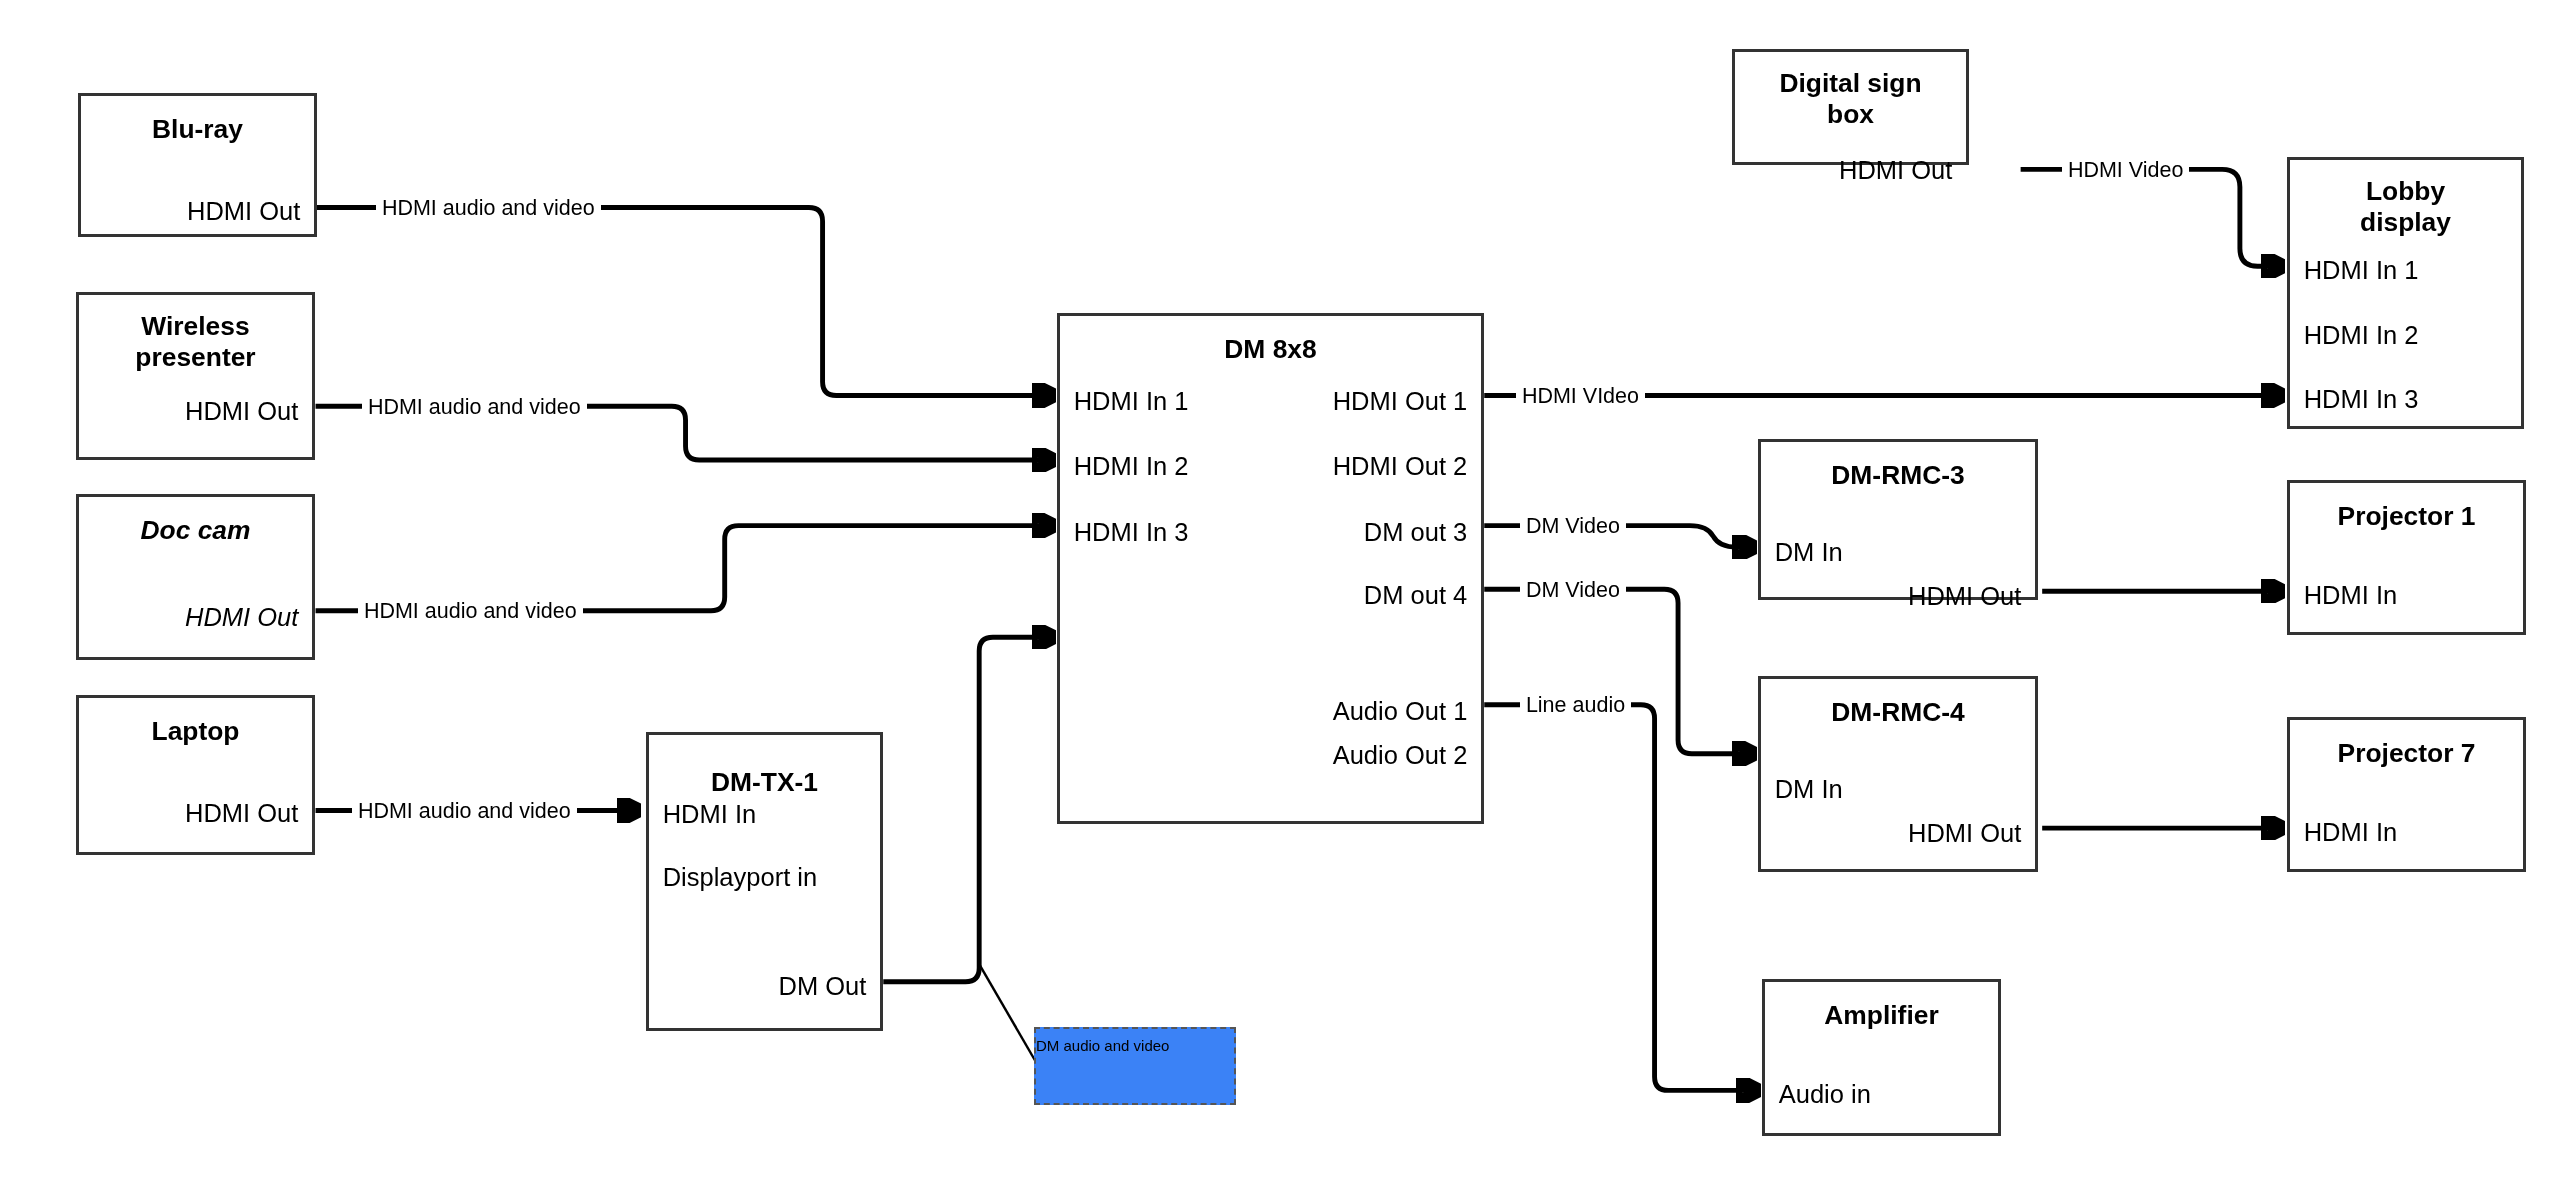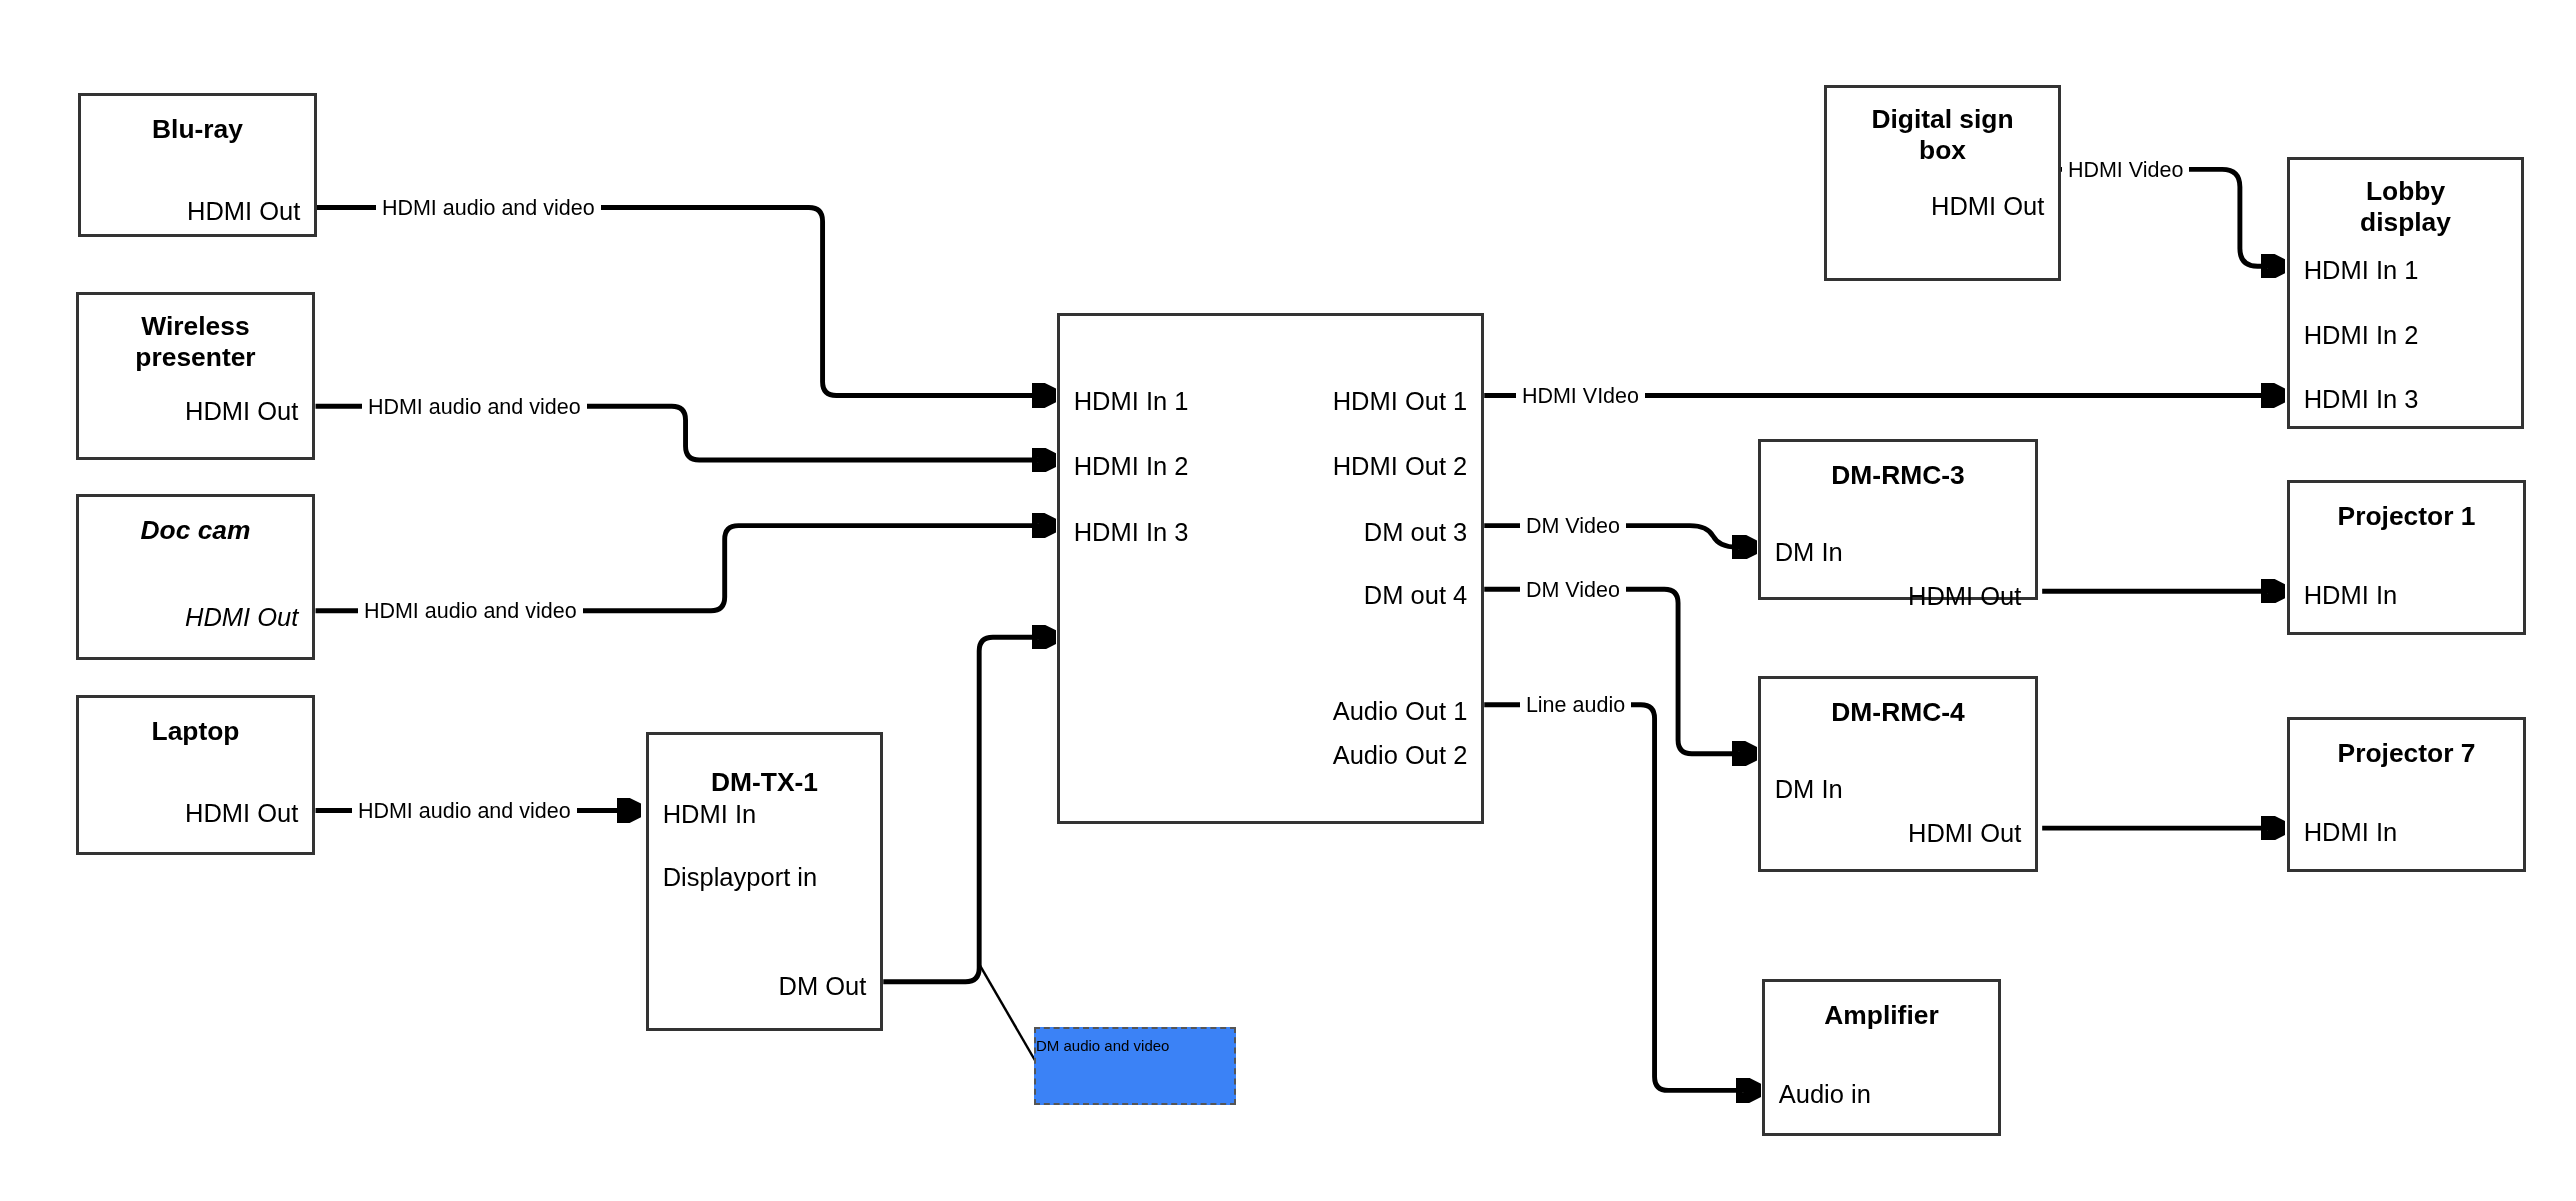--- a/index.html
+++ b/index.html
@@ -154,38 +154,39 @@
   </div>
 
   <div class="node" style="left:646px; top:732px; width:237px; height:299px;">
     <div class="title" style="top:19.6px;margin-top:12px;">DM-TX-1</div>
     <div class="port left" style="top:67px;">HDMI In</div>
     <div class="port left" style="top:130px;">Displayport in</div>
     <div class="port right" style="top:239px;">DM Out</div>
   </div>
 
   <div class="node" style="left:1057px; top:313px; width:427px; height:511px;">
+    <div class="title" style="top:17.6px;">DM 8x8</div>
 
     <div class="port left" style="top:73px;">HDMI In 1</div>
     <div class="port left" style="top:138px;">HDMI In 2</div>
     <div class="port left" style="top:204px;">HDMI In 3</div>
 
     <div class="port right" style="top:73px;">HDMI Out 1</div>
     <div class="port right" style="top:138px;">HDMI Out 2</div>
     <div class="port right" style="top:204px;">DM out 3</div>
     <div class="port right" style="top:267px;">DM out 4</div>
     <div class="port right" style="top:383px;">Audio Out 1</div>
     <div class="port right" style="top:427px;">Audio Out 2</div>
   </div>
 
   <div class="port" style="position:absolute; left:1071px; top:583px;">HDMI In 4</div>
   <div class="port" style="position:absolute; left:1071px; top:628px;">DM in 5</div>
   <div class="port" style="position:absolute; left:1071px; top:713px;">DM in 6</div>
 
-  <div class="node" style="left:1824px; top:49px; width:237px; height:196px;margin-top:36px;">
+  <div class="node" style="left:1732px; top:49px; width:237px; height:116px;">
     <div class="title" style="top:15.7px; white-space:pre-line;">Digital sign
 box</div>
     <div class="port right" style="top:106px;">HDMI Out</div>
   </div>
 
   <div class="node" style="left:2287px; top:157px; width:237px; height:272px;">
     <div class="title" style="top:15.7px; white-space:pre-line;">Lobby
 display</div>
     <div class="port left" style="top:98px;">HDMI In 1</div>
     <div class="port left" style="top:163px;">HDMI In 2</div>

